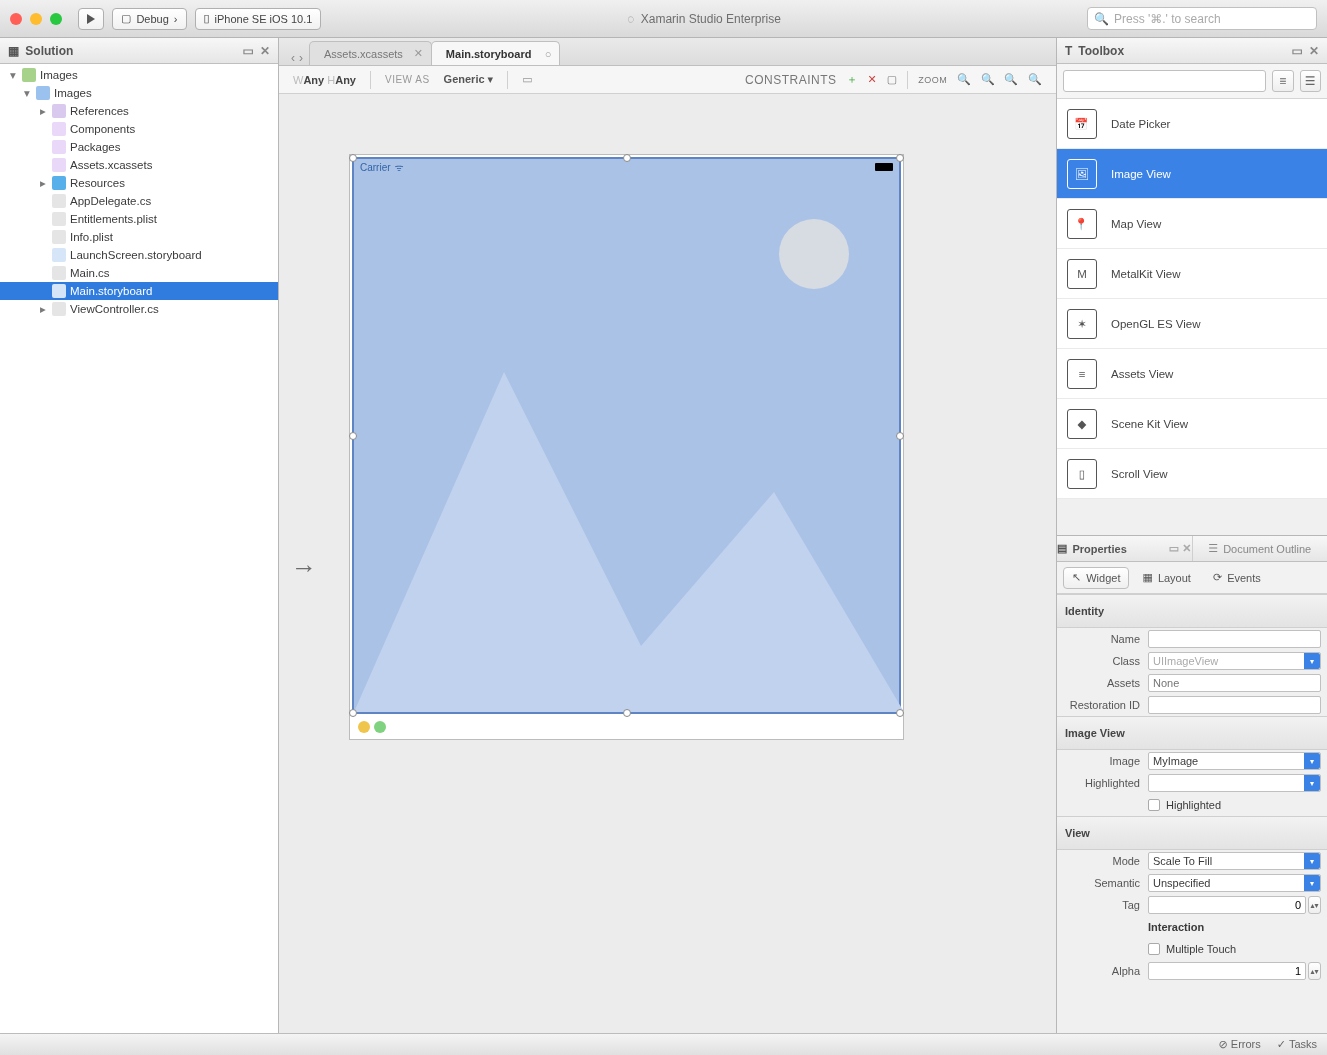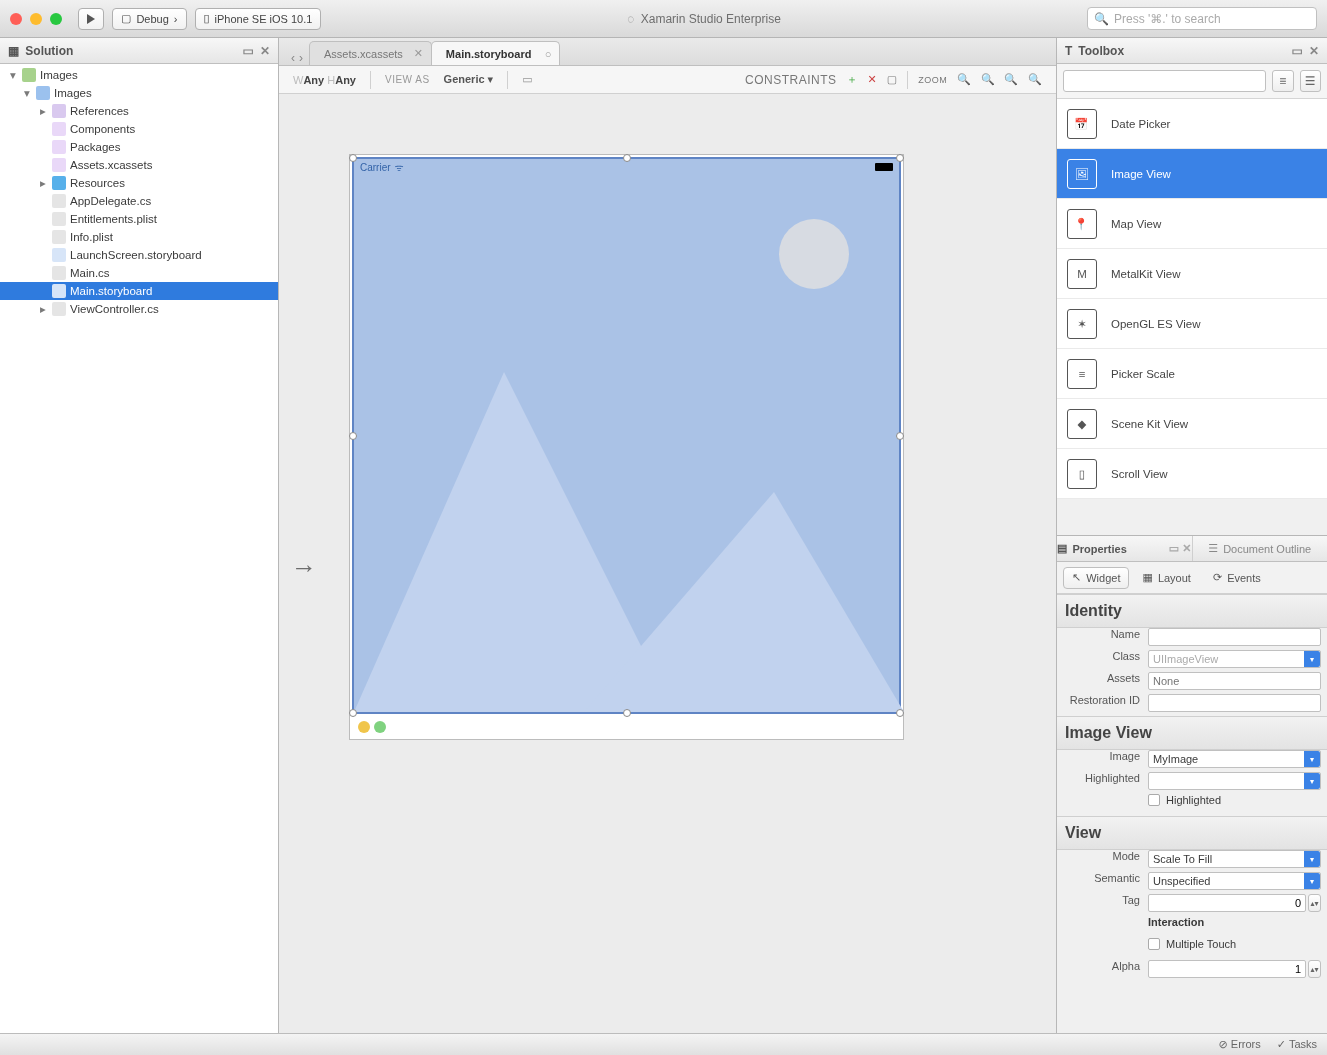--- a/index.html
+++ b/index.html
@@ -68,22 +68,22 @@
   .tb-item.sel{background:#3a82e6;color:#fff}
   .tb-ic{width:30px;height:30px;border:1.5px solid #555;border-radius:3px;display:flex;align-items:center;justify-content:center;color:#555;background:#fff;flex-shrink:0}
   .tb-item.sel .tb-ic{border-color:#fff;color:#fff;background:transparent}
   
   .props-header-row{height:26px;background:linear-gradient(#f7f7f7,#e6e6e6);border-bottom:1px solid #bfbfbf;display:flex;align-items:center}
   .ph-tab{flex:1;display:flex;align-items:center;justify-content:center;gap:5px;height:100%;font-size:11px;font-weight:600;color:#555;border-right:1px solid #cfcfcf}
   .ph-tab:last-child{border-right:none;color:#888;font-weight:400}
   .prop-tabs{height:32px;display:flex;align-items:center;gap:4px;padding:0 6px;background:#f2f2f2;border-bottom:1px solid #d0d0d0}
   .pt{height:22px;padding:0 8px;border:1px solid transparent;border-radius:4px;display:flex;align-items:center;gap:5px;font-size:11px;color:#555}
   .pt.active{border-color:#bfbfbf;background:linear-gradient(#fff,#efefef)}
-  .section-h{height:22px;background:linear-gradient(#f2f2f2,#e3e3e3);border-top:1px solid #cfcfcf;border-bottom:1px solid #cfcfcf;padding:16px 8px;display:flex;align-items:center;font-weight:600;font-size:16px;color:#444}
-  .prow{display:flex;align-items:flex-start;height:22px;padding:0 6px;font-size:11px}
+  .section-h{height:22px;background:linear-gradient(#f2f2f2,#e3e3e3);border-top:1px solid #cfcfcf;border-bottom:1px solid #cfcfcf;padding:16px 8px;display:flex;align-items:center;font-weight:600;font-size:11px;color:#444}
+  .prow{display:flex;align-items:center;height:22px;padding:0 6px;font-size:11px}
   .plabel{width:85px;text-align:right;padding-right:8px;color:#555}
   .pfield{flex:1}
   .pfield input,.pfield .combo{width:100%;height:18px;border:1px solid #c0c0c0;border-radius:2px;background:#fff;font-size:11px;padding:0 4px}
   .combo{display:flex;align-items:center;position:relative}
   .combo .dd{position:absolute;right:0;top:0;width:16px;height:100%;background:#3a82e6;border-top-right-radius:2px;border-bottom-right-radius:2px;color:#fff;display:flex;align-items:center;justify-content:center;font-size:8px}
   .chk{display:flex;align-items:center;gap:6px}
   .chk .box{width:12px;height:12px;border:1px solid #aaa;border-radius:2px;background:#fff}
   
   .status{height:22px;background:linear-gradient(#f4f4f4,#e0e0e0);border-top:1px solid #bcbcbc;display:flex;align-items:center;justify-content:flex-end;padding:0 10px;gap:16px;font-size:11px;color:#666}
   svg{display:block}
@@ -300,21 +300,21 @@
           <div class="tb-item">
             <span class="tb-ic">M</span>
             <span>MetalKit View</span>
           </div>
           <div class="tb-item">
             <span class="tb-ic">✶</span>
             <span>OpenGL ES View</span>
           </div>
           <div class="tb-item">
             <span class="tb-ic">≡</span>
-            <span>Picker Scale</span>
+            <span>Assets View</span>
           </div>
           <div class="tb-item">
             <span class="tb-ic">◆</span>
             <span>Scene Kit View</span>
           </div>
           <div class="tb-item">
             <span class="tb-ic">▯</span>
             <span>Scroll View</span>
           </div>
         </div>

